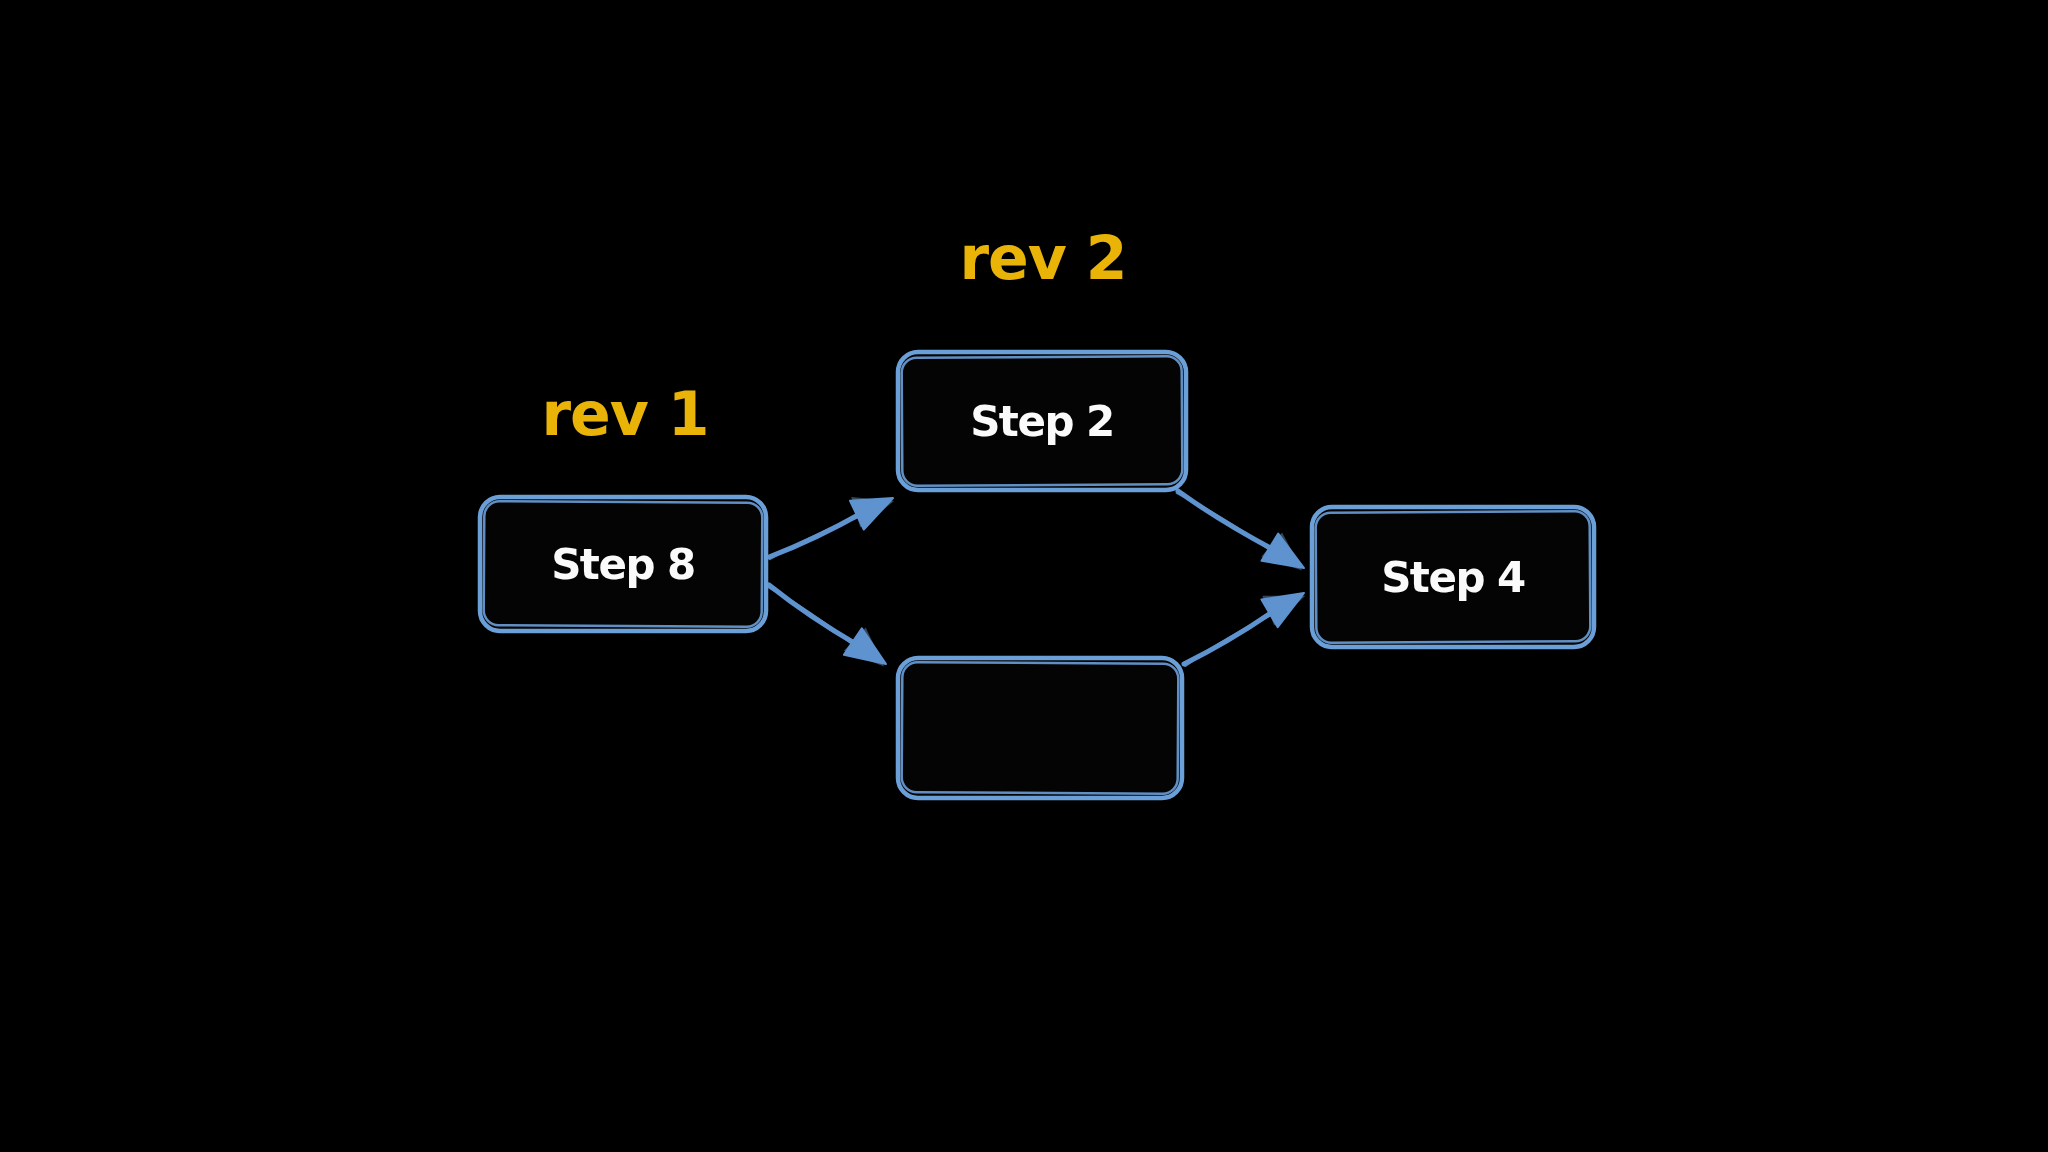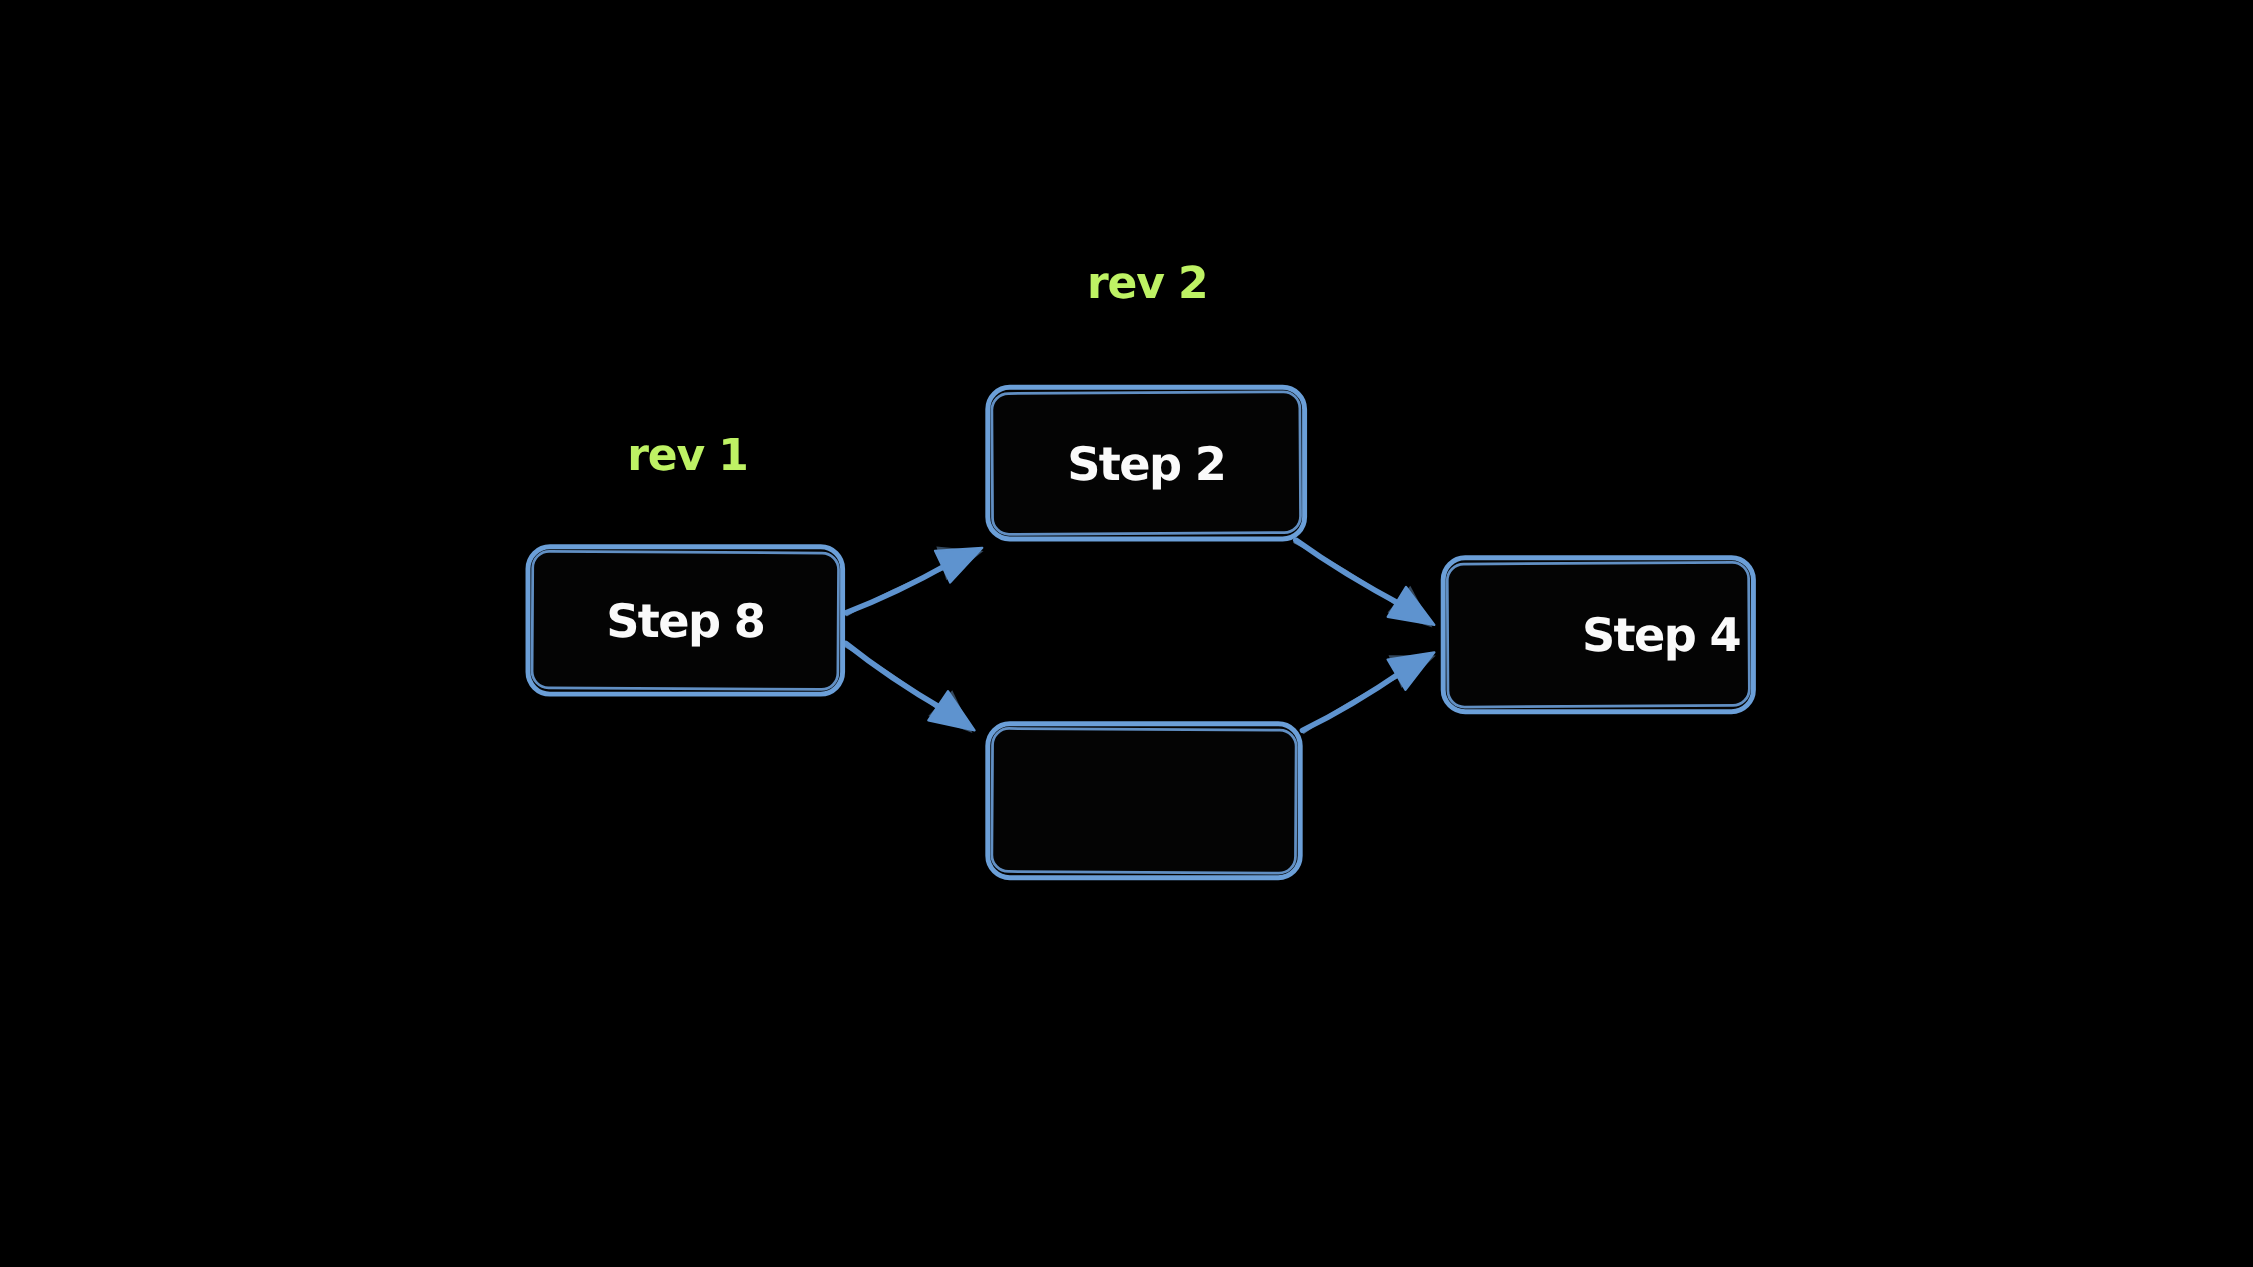--- a/index.html
+++ b/index.html
@@ -33,23 +33,23 @@
     font-weight: 700;
     font-size: 42px;
     letter-spacing: -1.5px;
     white-space: nowrap;
     cursor: default;
     z-index: 3;
   }
   .rev-label {
     position: absolute;
     transform: translate(-50%, -50%);
-    color: #bef264;
+    color: #eab308;
     font-weight: 700;
-    font-size: 40px;
+    font-size: 60px;
     letter-spacing: -1px;
     white-space: nowrap;
     z-index: 3;
   }
 </style>
 </head>
 <body>
 
 <div class="stage">
 
@@ -95,20 +95,20 @@
         <rect x="1316" y="512" width="274" height="130" rx="15" ry="15" fill="none" stroke="#6b9fd8" stroke-width="2.5" opacity="0.9" transform="rotate(-0.35 1453 577)"></rect>
       </g>
     </svg>
 
   <div class="node" id="node-step1" style="left: 480px; top: 497px; width: 286px; height: 134px;">
     <span>Step 8</span>
   </div>
   <div class="node" id="node-step2" style="left: 898px; top: 352px; width: 288px; height: 138px;">
     <span>Step 2</span>
   </div>
-  <div class="node" id="node-step4" style="left: 1369px; top: 507px; width: 282px; height: 140px;">
+  <div class="node" id="node-step4" style="left: 1312px; top: 507px; width: 282px; height: 140px;">
     <span>Step 4</span>
   </div>
 
   <div class="rev-label" id="label-rev1" style="left: 625px; top: 414px;">rev 1</div>
   <div class="rev-label" id="label-rev2" style="left: 1043px; top: 258px;">rev 2</div>
 
 </div>
 
 </body></html>

